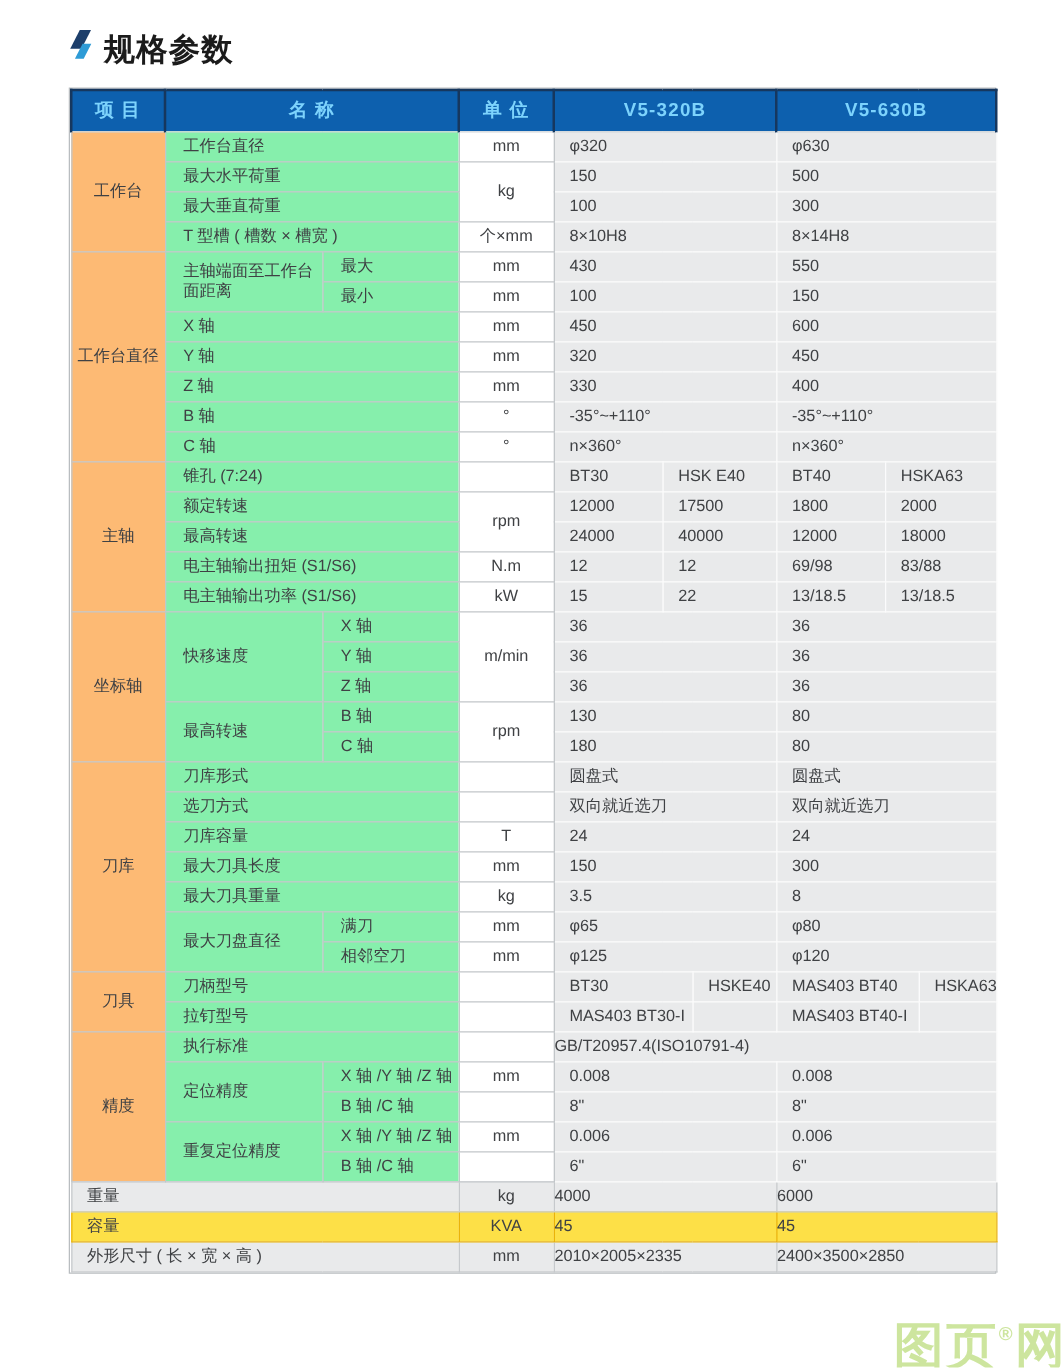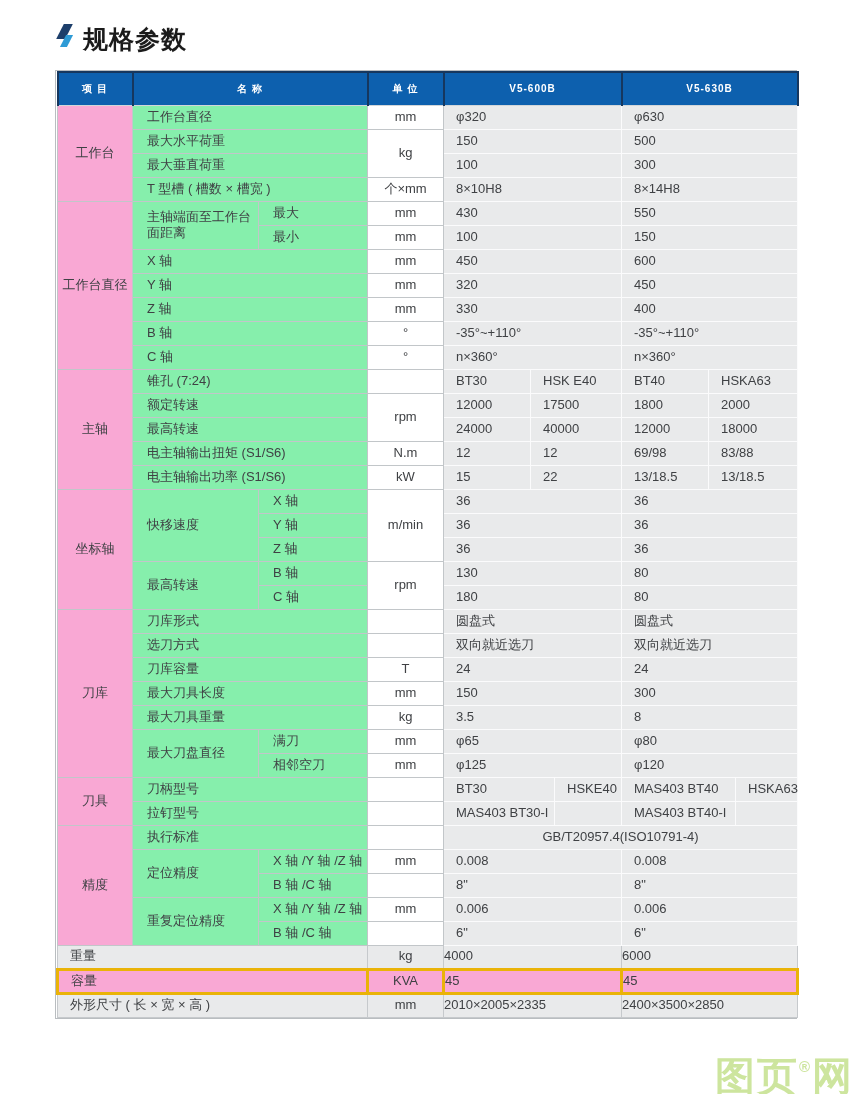--- a/index.html
+++ b/index.html
@@ -10,31 +10,31 @@
   .title-wrap{position:absolute;left:55px;top:22px;height:30px;}
   .title-icon{position:absolute;left:0;top:2px;width:24px;height:24px;}
   .title-icon .s1{position:absolute;left:5px;top:0;width:9px;height:15px;background:#1d3f6b;transform:skewX(-27deg);}
   .title-icon .s2{position:absolute;left:8px;top:11px;width:7px;height:12px;background:#2e9bd6;transform:skewX(-27deg);}
   .page-title{position:absolute;left:28px;top:1px;font-size:25px;font-weight:bold;color:#1b1b1b;white-space:nowrap;letter-spacing:1px;}
 
   .tbl-wrap{position:absolute;left:55px;top:70px;width:740px;border:1px solid #b9bdc0;}
   table{border-collapse:collapse;table-layout:fixed;width:740px;}
   th,td{padding:0;margin:0;vertical-align:middle;box-sizing:border-box;}
   .head{
-    background:#0d60ae;color:#ffffff;font-weight:bold;font-size:10px;text-align:center;
+    background:#0d60ae;color:#7dd3fc;font-weight:bold;font-size:15px;text-align:center;
     height:33px;border:2px solid #16375e;border-bottom:1px solid #d2d6d9;letter-spacing:1px;
   }
   td{height:24px;font-size:13px;color:#3f4144;line-height:1.25;}
-  .item{background:#f9a8d4;border:1px solid #c2c6c9;text-align:center;}
+  .item{background:#fdba74;border:1px solid #c2c6c9;text-align:center;}
   .nm{background:#86efac;border:1px solid #c2c6c9;text-align:left;padding:2px 4px 2px 14px;}
   .un{background:#ffffff;border:1px solid #c2c6c9;text-align:center;}
   .vl{background:#e9eaeb;border:1px solid #fbfbfc;text-align:left;padding-left:12px;}
-  .vc{text-align:center;padding-left:0;}
+  .vc{text-align:left;padding-left:0;}
   .row-g td{background:#e9eaeb;border:1px solid #c6c9cc;}
-  .row-w td{background:#f9a8d4;border:3px solid #eab308;}
+  .row-w td{background:#fde047;border:1px solid #eab308;}
   .sname{text-align:left;padding-left:12px;}
   .sun{text-align:center;}
   .sval{text-align:left;}
 
   .watermark{
     position:absolute;right:-4px;bottom:-10px;font-size:40px;font-weight:bold;
     color:#cde59e;white-space:nowrap;letter-spacing:2px;z-index:5;
   }
   .watermark sup{font-size:15px;vertical-align:18px;}
 </style>
@@ -61,21 +61,21 @@
         <col style="width:67px">
     <col style="width:87px">
         <col style="width:27px">
         <col style="width:62px">
   </colgroup>
   <tbody>
         <tr>
     <th class="head">项 目</th>
     <th class="head" colspan="2">名 称</th>
     <th class="head">单 位</th>
-    <th class="head" colspan="3">V5-600B</th>
+    <th class="head" colspan="3">V5-320B</th>
     <th class="head" colspan="3">V5-630B</th>
   </tr>
 
   <tr>
     <td class="item" rowspan="4">工作台</td>
     <td class="nm" colspan="2">工作台直径</td>
     <td class="un">mm</td>
     <td class="vl" colspan="3">φ320</td>
     <td class="vl" colspan="3">φ630</td>
   </tr>

